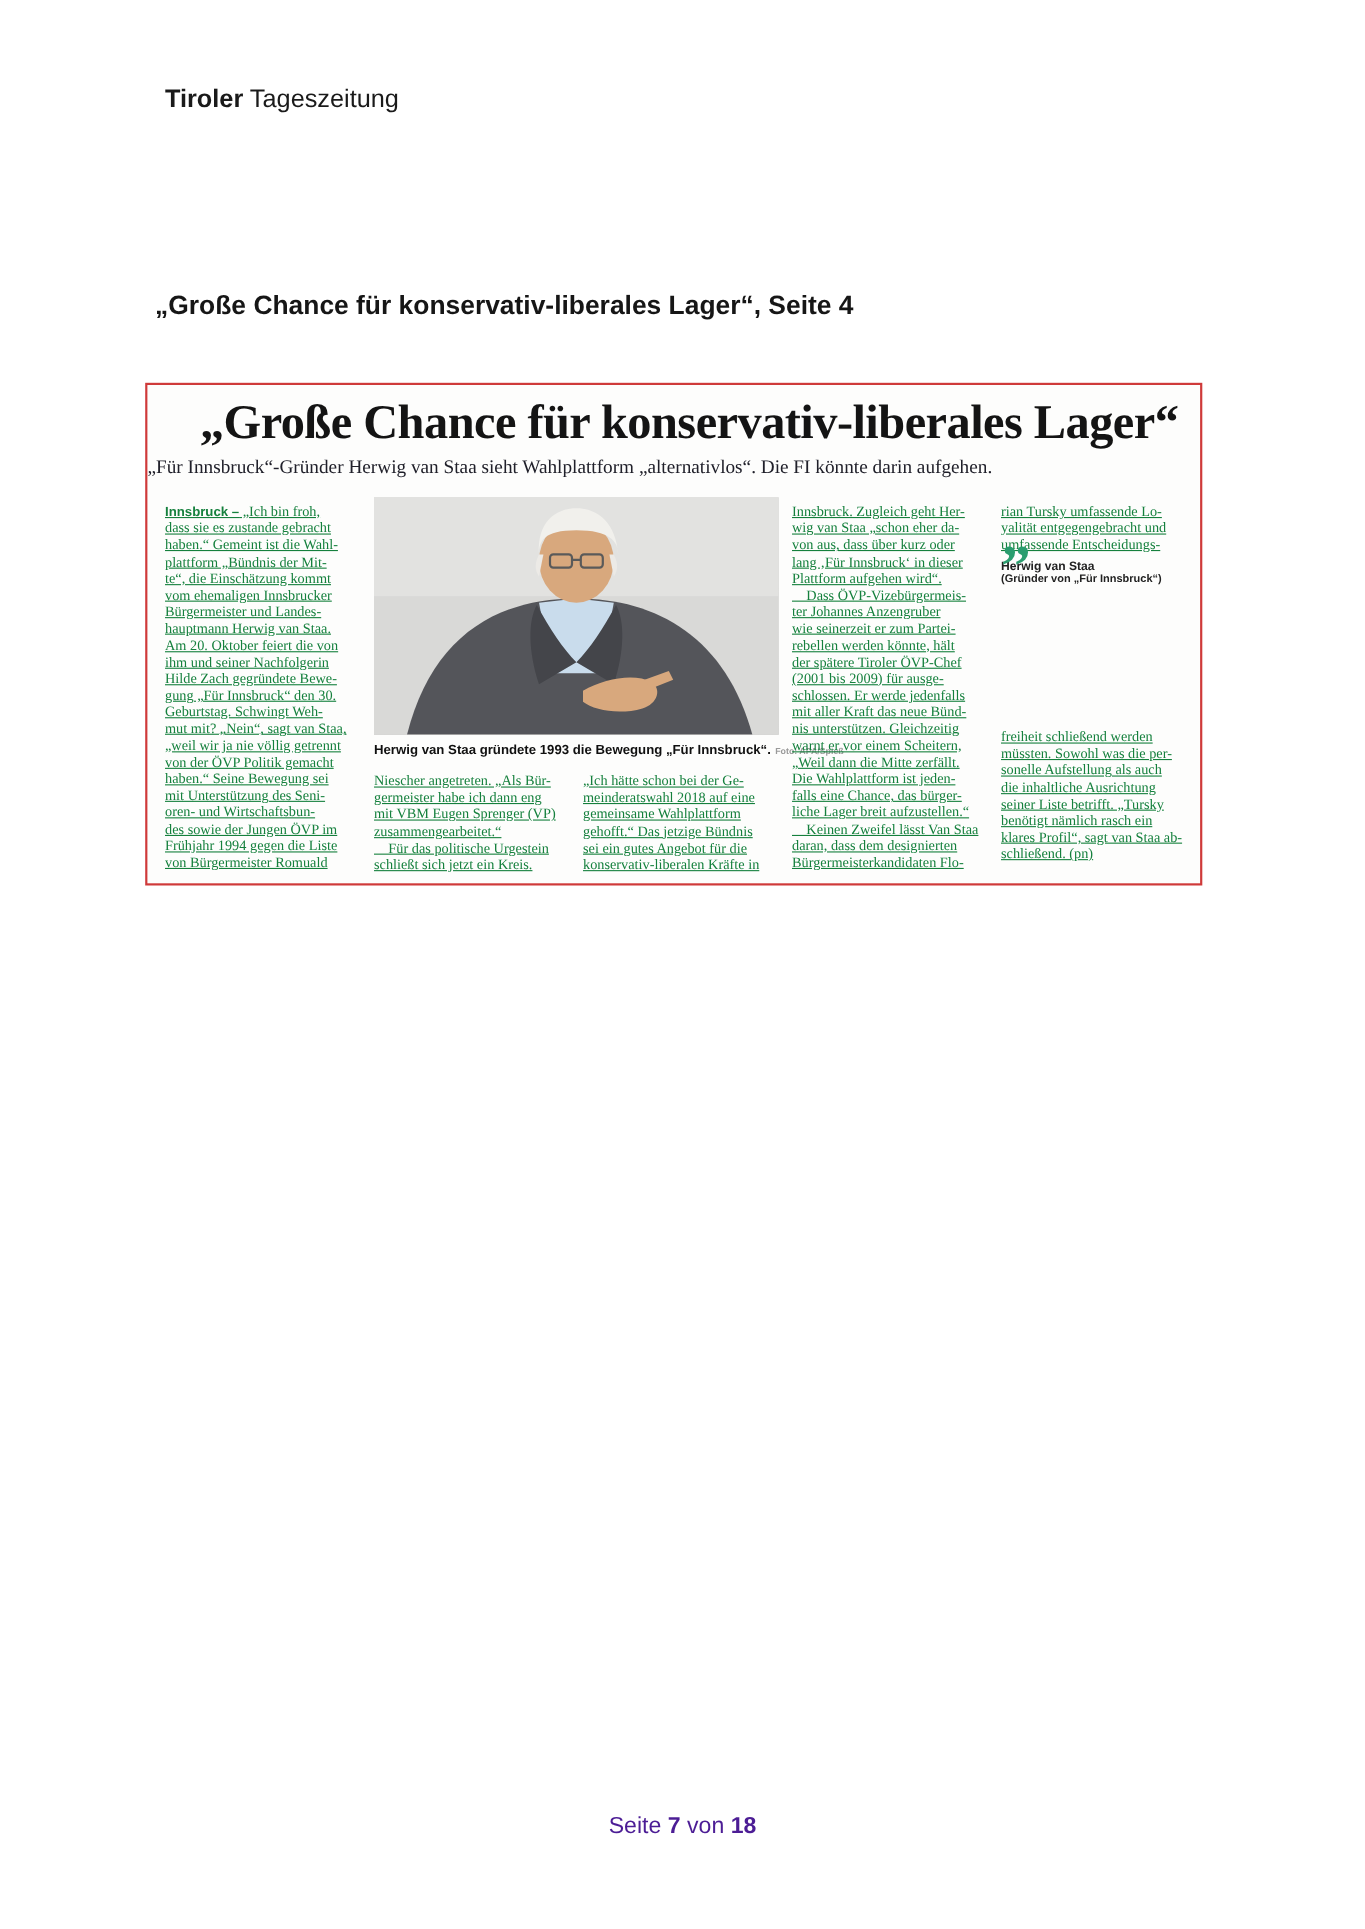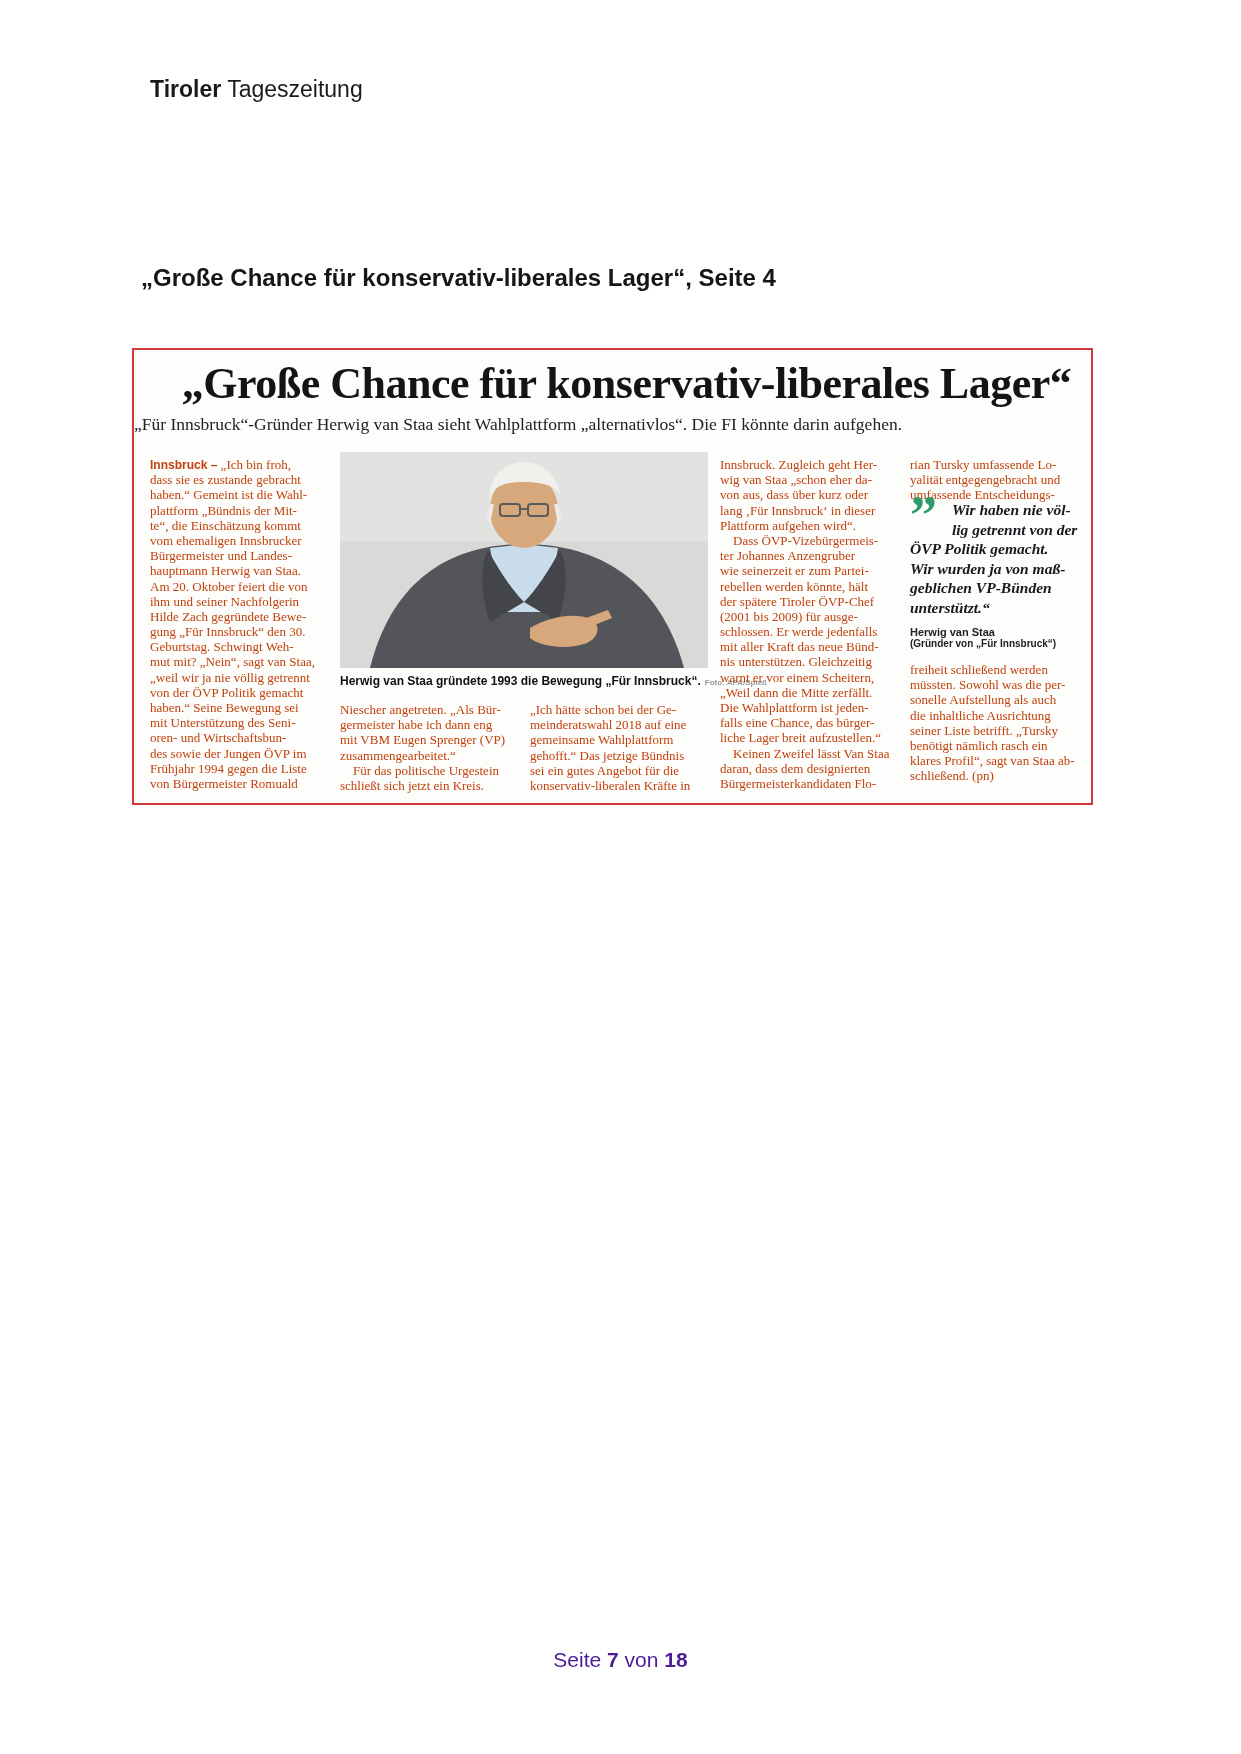--- a/index.html
+++ b/index.html
@@ -15,21 +15,21 @@
   .clipping{position:absolute;left:132px;top:348px;width:957px;height:453px;
     border:2px solid #cf3a3a;background:#fdfdfc;}
   .np-headline{position:absolute;left:0;right:0;top:8px;text-align:center;
     font-family:"Liberation Serif",serif;font-weight:bold;font-size:44px;
     letter-spacing:-0.5px;color:#141414;white-space:nowrap;padding-left:28px;}
   .np-subhead{position:absolute;left:0;right:0;top:64px;
     font-family:"Liberation Serif",serif;font-size:17.5px;color:#20202a;white-space:nowrap;}
 
   .col{position:absolute;top:107px;width:180px;
     font-family:"Liberation Serif",serif;font-size:13px;line-height:15.2px;
-    color:#c2410c;white-space:nowrap;}
+    color:#15803d;white-space:nowrap;text-decoration:underline;}
   .col .line{height:15.2px;}
   .c1{left:16px;}
   .c2{left:206px;top:352px;}
   .c3{left:396px;top:352px;}
   .c4{left:586px;}
   .c5{left:776px;}
   .lead{font-family:"Liberation Sans",sans-serif;font-weight:bold;font-size:12px;}
 
   .photo{position:absolute;left:206px;top:102px;width:368px;height:216px;
     background:linear-gradient(#e5e5e3,#cbcbc9);overflow:hidden;}
@@ -166,28 +166,20 @@
   <div class="col c5">
     <div>
         <div class="line">rian Tursky umfassende Lo-</div>
         <div class="line">yalität entgegengebracht und</div>
         <div class="line">umfassende Entscheidungs-</div>
       </div>
   </div>
 
   <div class="quote-block">
     <div class="quote-mark">”</div>
-    <div class="quote-lines">
-        <div class="line">Wir haben nie völ-</div>
-        <div class="line">lig getrennt von der</div>
-        <div class="line">ÖVP Politik gemacht.</div>
-        <div class="line">Wir wurden ja von maß-</div>
-        <div class="line">geblichen VP-Bünden</div>
-        <div class="line">unterstützt.“</div>
-      </div>
     <div class="quote-author">Herwig van Staa</div>
     <div class="quote-role">(Gründer von „Für Innsbruck“)</div>
   </div>
 
   <div class="col c5 c5b">
     <div>
         <div class="line">freiheit schließend werden</div>
         <div class="line">müssten. Sowohl was die per-</div>
         <div class="line">sonelle Aufstellung als auch</div>
         <div class="line">die inhaltliche Ausrichtung</div>

